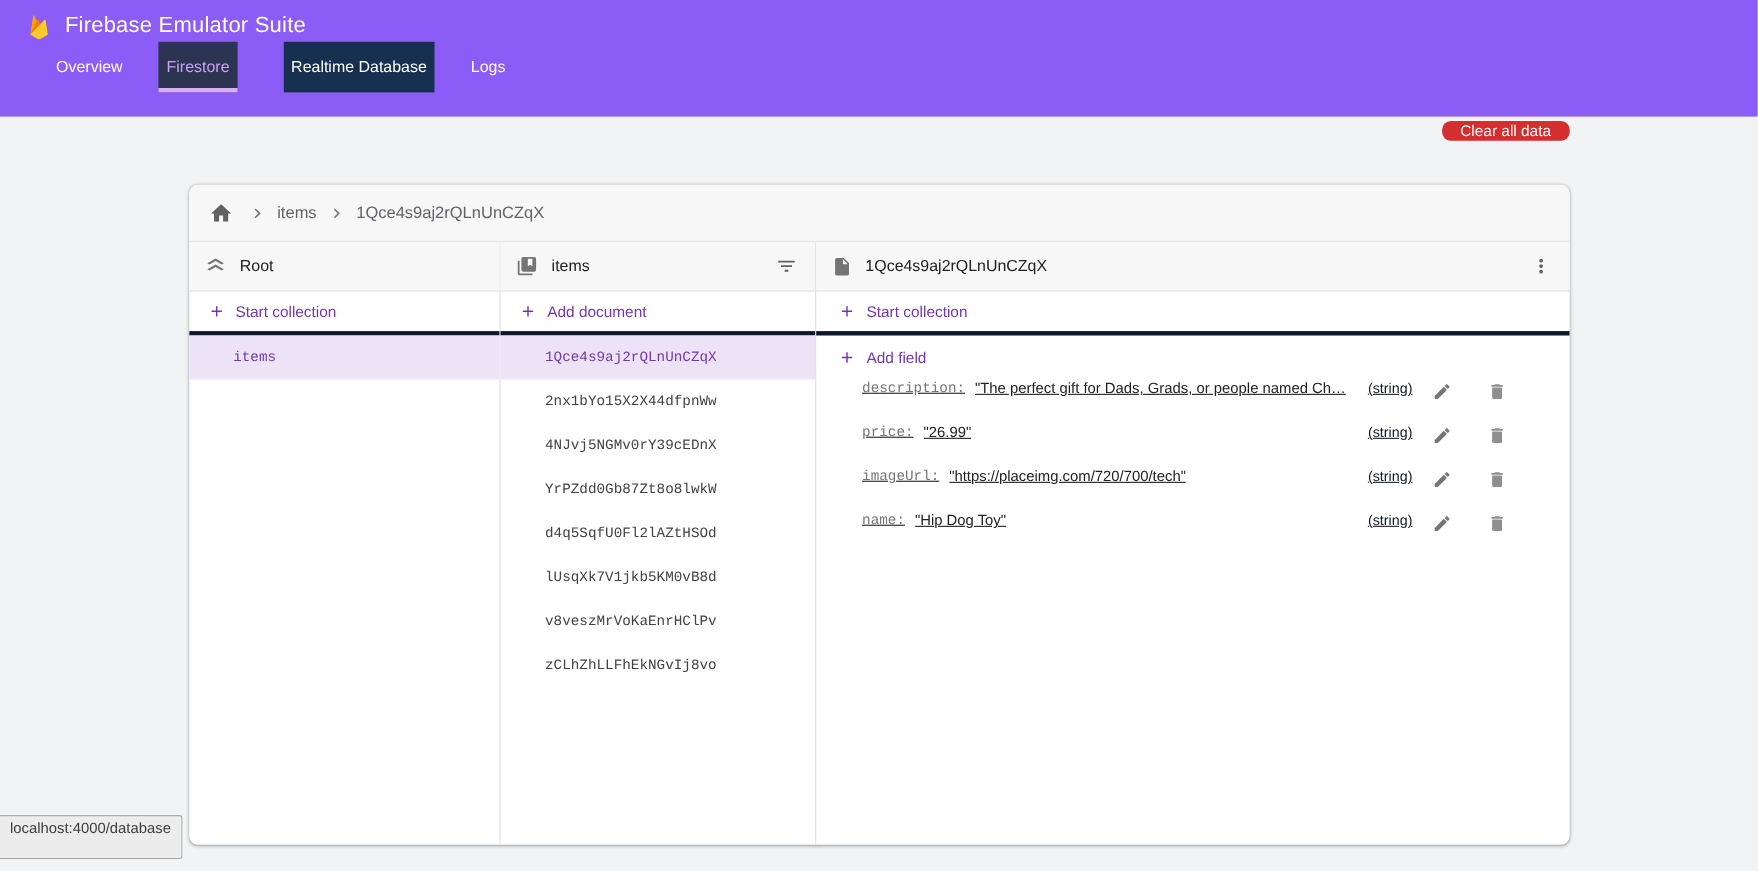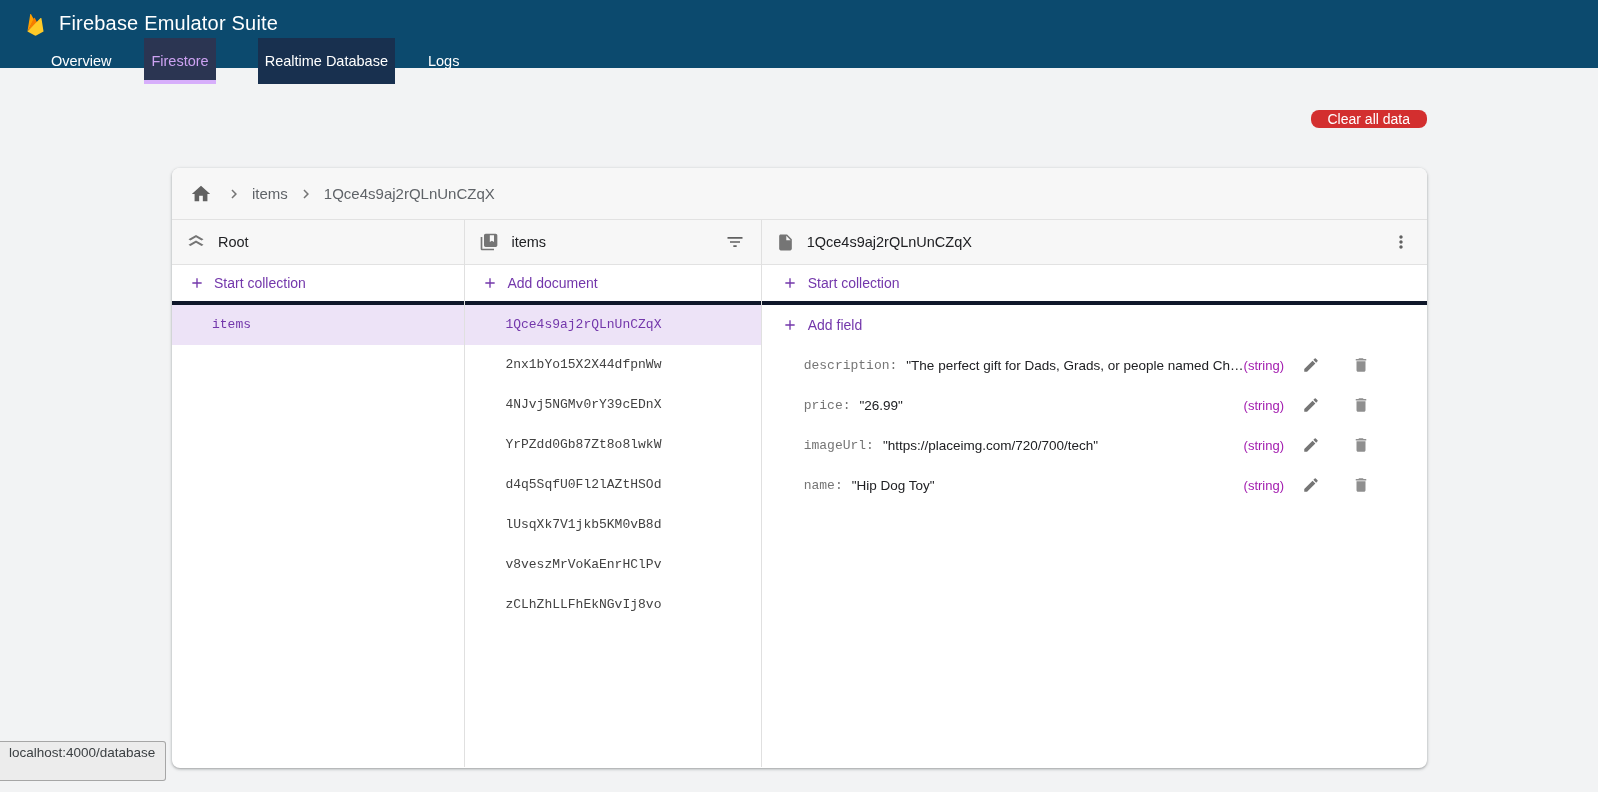--- a/index.html
+++ b/index.html
@@ -6,21 +6,21 @@
   html, body { width: 1598px; height: 792px; }
   body {
     position: relative;
     background: #f2f3f4;
     font-family: "Liberation Sans", "DejaVu Sans", sans-serif;
     overflow: hidden;
     color: #202124;
   }
 
   
-  .app-header { height: 68px; background: #0c4a6e; }
+  .app-header { height: 106px; background: #8b5cf6; }
   .brand-row { display: flex; align-items: center; padding: 9px 0 0 24px; height: 38px; }
   .brand-row svg { display: block; }
   .app-title { color: #ffffff; font-size: 20px; font-weight: 500; margin-left: 12px; letter-spacing: .2px; }
   .tab-row { display: flex; height: 46px; padding-left: 44px; }
   .tab {
     height: 46px; line-height: 46px; padding: 0 7px; margin-right: 26px;
     color: #ffffff; font-size: 14.5px; font-weight: 500; cursor: pointer; position: relative;
     white-space: nowrap;
   }
   .tab.active { background: #2b3552; color: #cda2f2; }
@@ -73,33 +73,33 @@
   .doc-panel-action { padding-left: 20px; gap: 10px; }
 
   .list-row {
     height: 40px; line-height: 40px; padding-left: 40px;
     font-family: "Liberation Mono", "DejaVu Sans Mono", monospace;
     font-size: 13px; color: #424242; cursor: pointer; white-space: nowrap;
   }
   .list-row.selected { background: #ede3f7; color: #7337ab; }
 
   .field-row {
-    height: 40px; flex: 0 0 40px; display: flex; align-items: center;
-    padding: 0 55px 0 42px; cursor: default;
+    height: 40px; flex: 0 0 40px; display: flex; align-items: flex-start;
+    padding: 0 55px 0 42px; cursor: default; text-decoration: underline;
   }
   .field-label {
     font-family: "Liberation Mono", "DejaVu Sans Mono", monospace;
     font-size: 13px; color: #757575; margin-right: 9px; white-space: nowrap;
   }
   .field-value {
     font-size: 13.5px; color: #202124; white-space: nowrap; overflow: hidden;
     text-overflow: ellipsis; max-width: 420px;
   }
   .field-spacer { flex: 1; }
-  .field-type { font-size: 13px; color: #a21caf; margin-right: 16px; white-space: nowrap; }
+  .field-type { font-size: 13px; color: #0f172a; margin-right: 16px; white-space: nowrap; margin-left: 20px; }
   .field-edit { margin-right: 28px; }
 
   
   .status-tooltip {
     position: absolute; left: 0; bottom: 11px;
     background: #ececec; border: 1px solid #a6a6a6; border-left: none;
     border-radius: 0 3px 3px 0; padding: 3px 10px 20px 9px;
     font-size: 13.5px; color: #3c4043;
   }
 </style>

